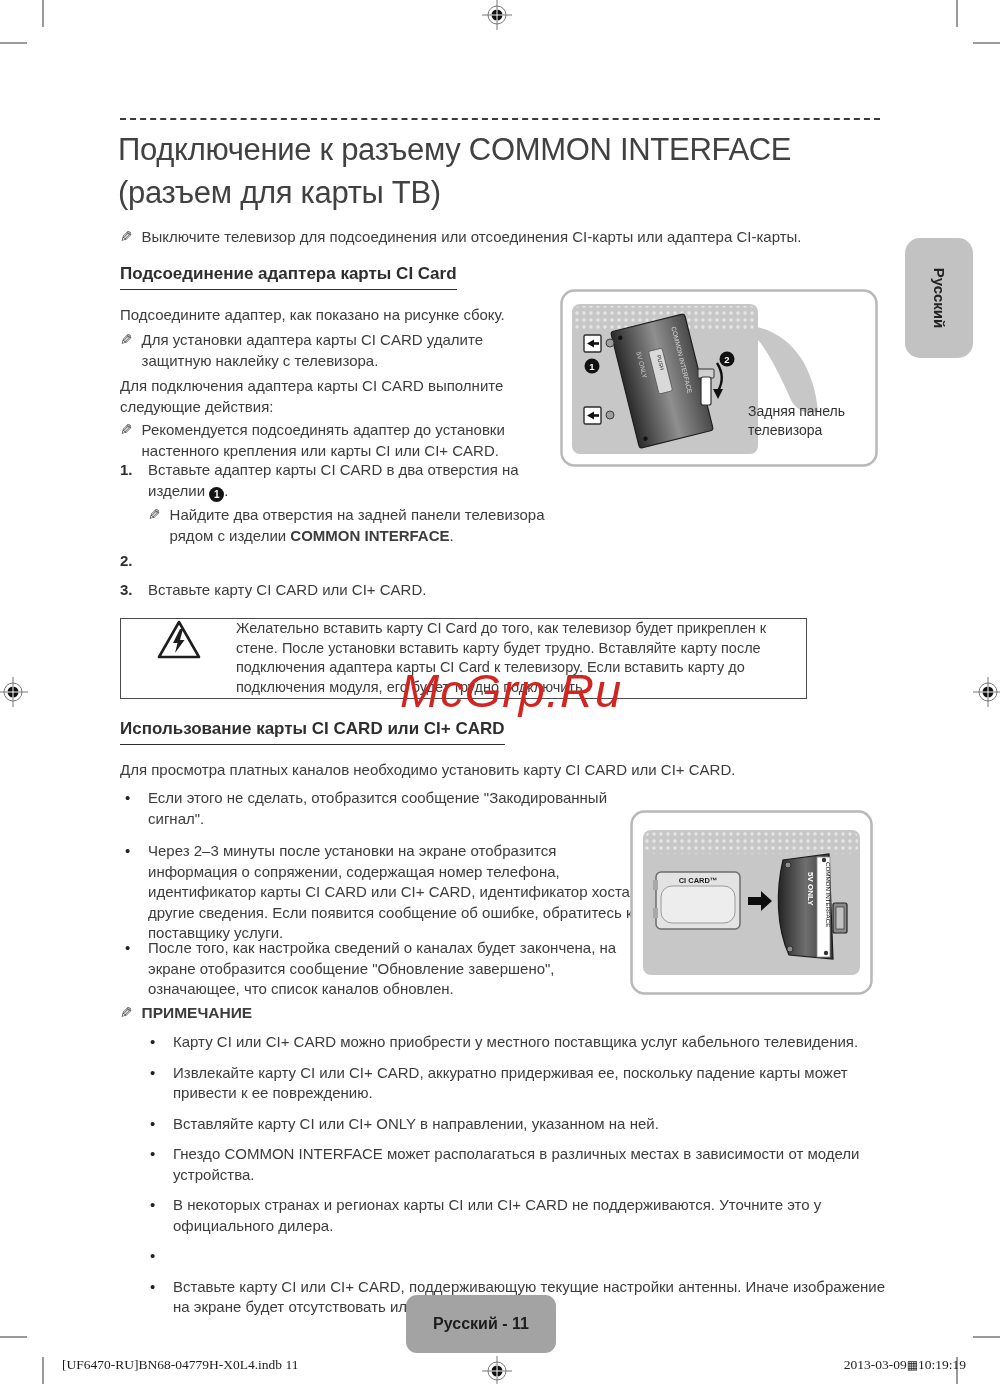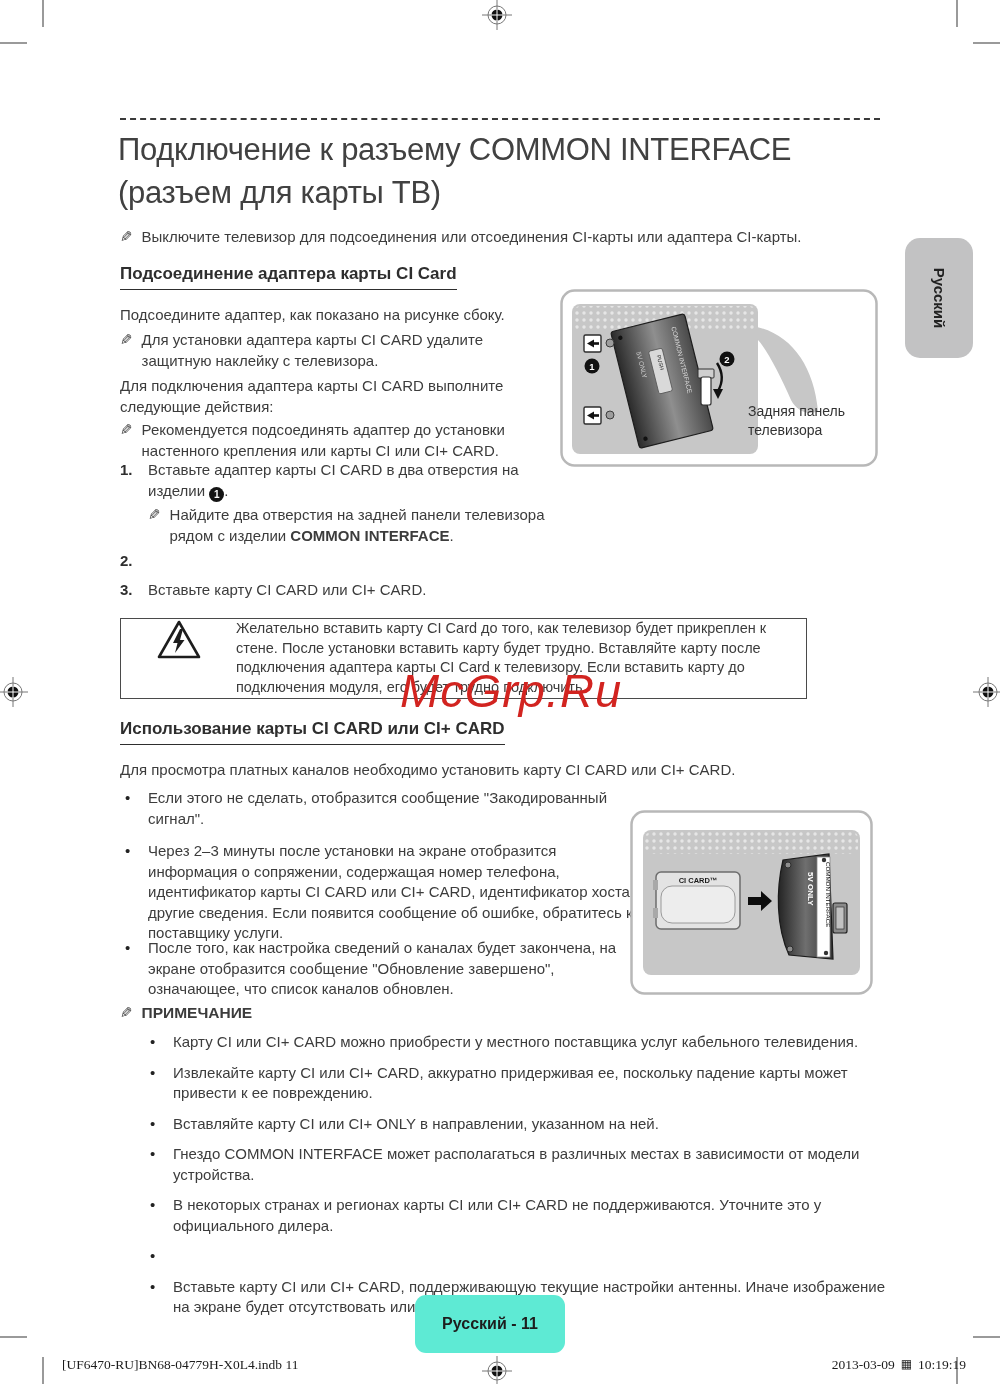--- a/index.html
+++ b/index.html
@@ -74,38 +74,38 @@
   .illo { position:absolute; }
   .illo svg { display:block; }
   .illo-caption {
     position:absolute; font-size:14px; line-height:19px; color:#333;
   }
 
   .note-bullets { position:absolute; left:150px; top:1032px; width:742px; }
   .note-bullets .brow { margin-bottom:10px; }
 
   .footer-box {
-    position:absolute; left:415px; top:1295px; width:150px; height:58px;
-    background:#5eead4; border-radius:11px;
+    position:absolute; left:406px; top:1295px; width:150px; height:58px;
+    background:#a3a3a3; border-radius:11px;
     display:flex; align-items:center; justify-content:center;
     font-size:16px; font-weight:bold; color:#1d1d1d;
   }
 
   .side-tab {
     position:absolute; left:905px; top:238px; width:68px; height:120px;
     background:#c2c2c3; border-radius:15px;
   }
   .side-tab span {
     position:absolute; left:50%; top:50%;
     transform:translate(-50%,-50%) rotate(90deg);
     font-size:15px; font-weight:bold; color:#222; white-space:nowrap;
   }
 
   .meta { position:absolute; top:1357px; font-family:"Liberation Serif", serif; font-size:13.5px; color:#1c1c1c; }
-  .meta-right { display:flex; align-items:flex-start; gap:6px; }
+  .meta-right { display:flex; align-items:center; }
   .grid-icon { font-size:12px; }
 
   .b { font-weight:bold; }
 </style>
 </head>
 <body>
 
 <div class="cropmark" style="left:42px;top:0;width:2px;height:27px"></div>
 <div class="cropmark" style="left:0;top:42px;width:27px;height:2px"></div>
 <div class="cropmark" style="left:956px;top:0;width:2px;height:27px"></div>

